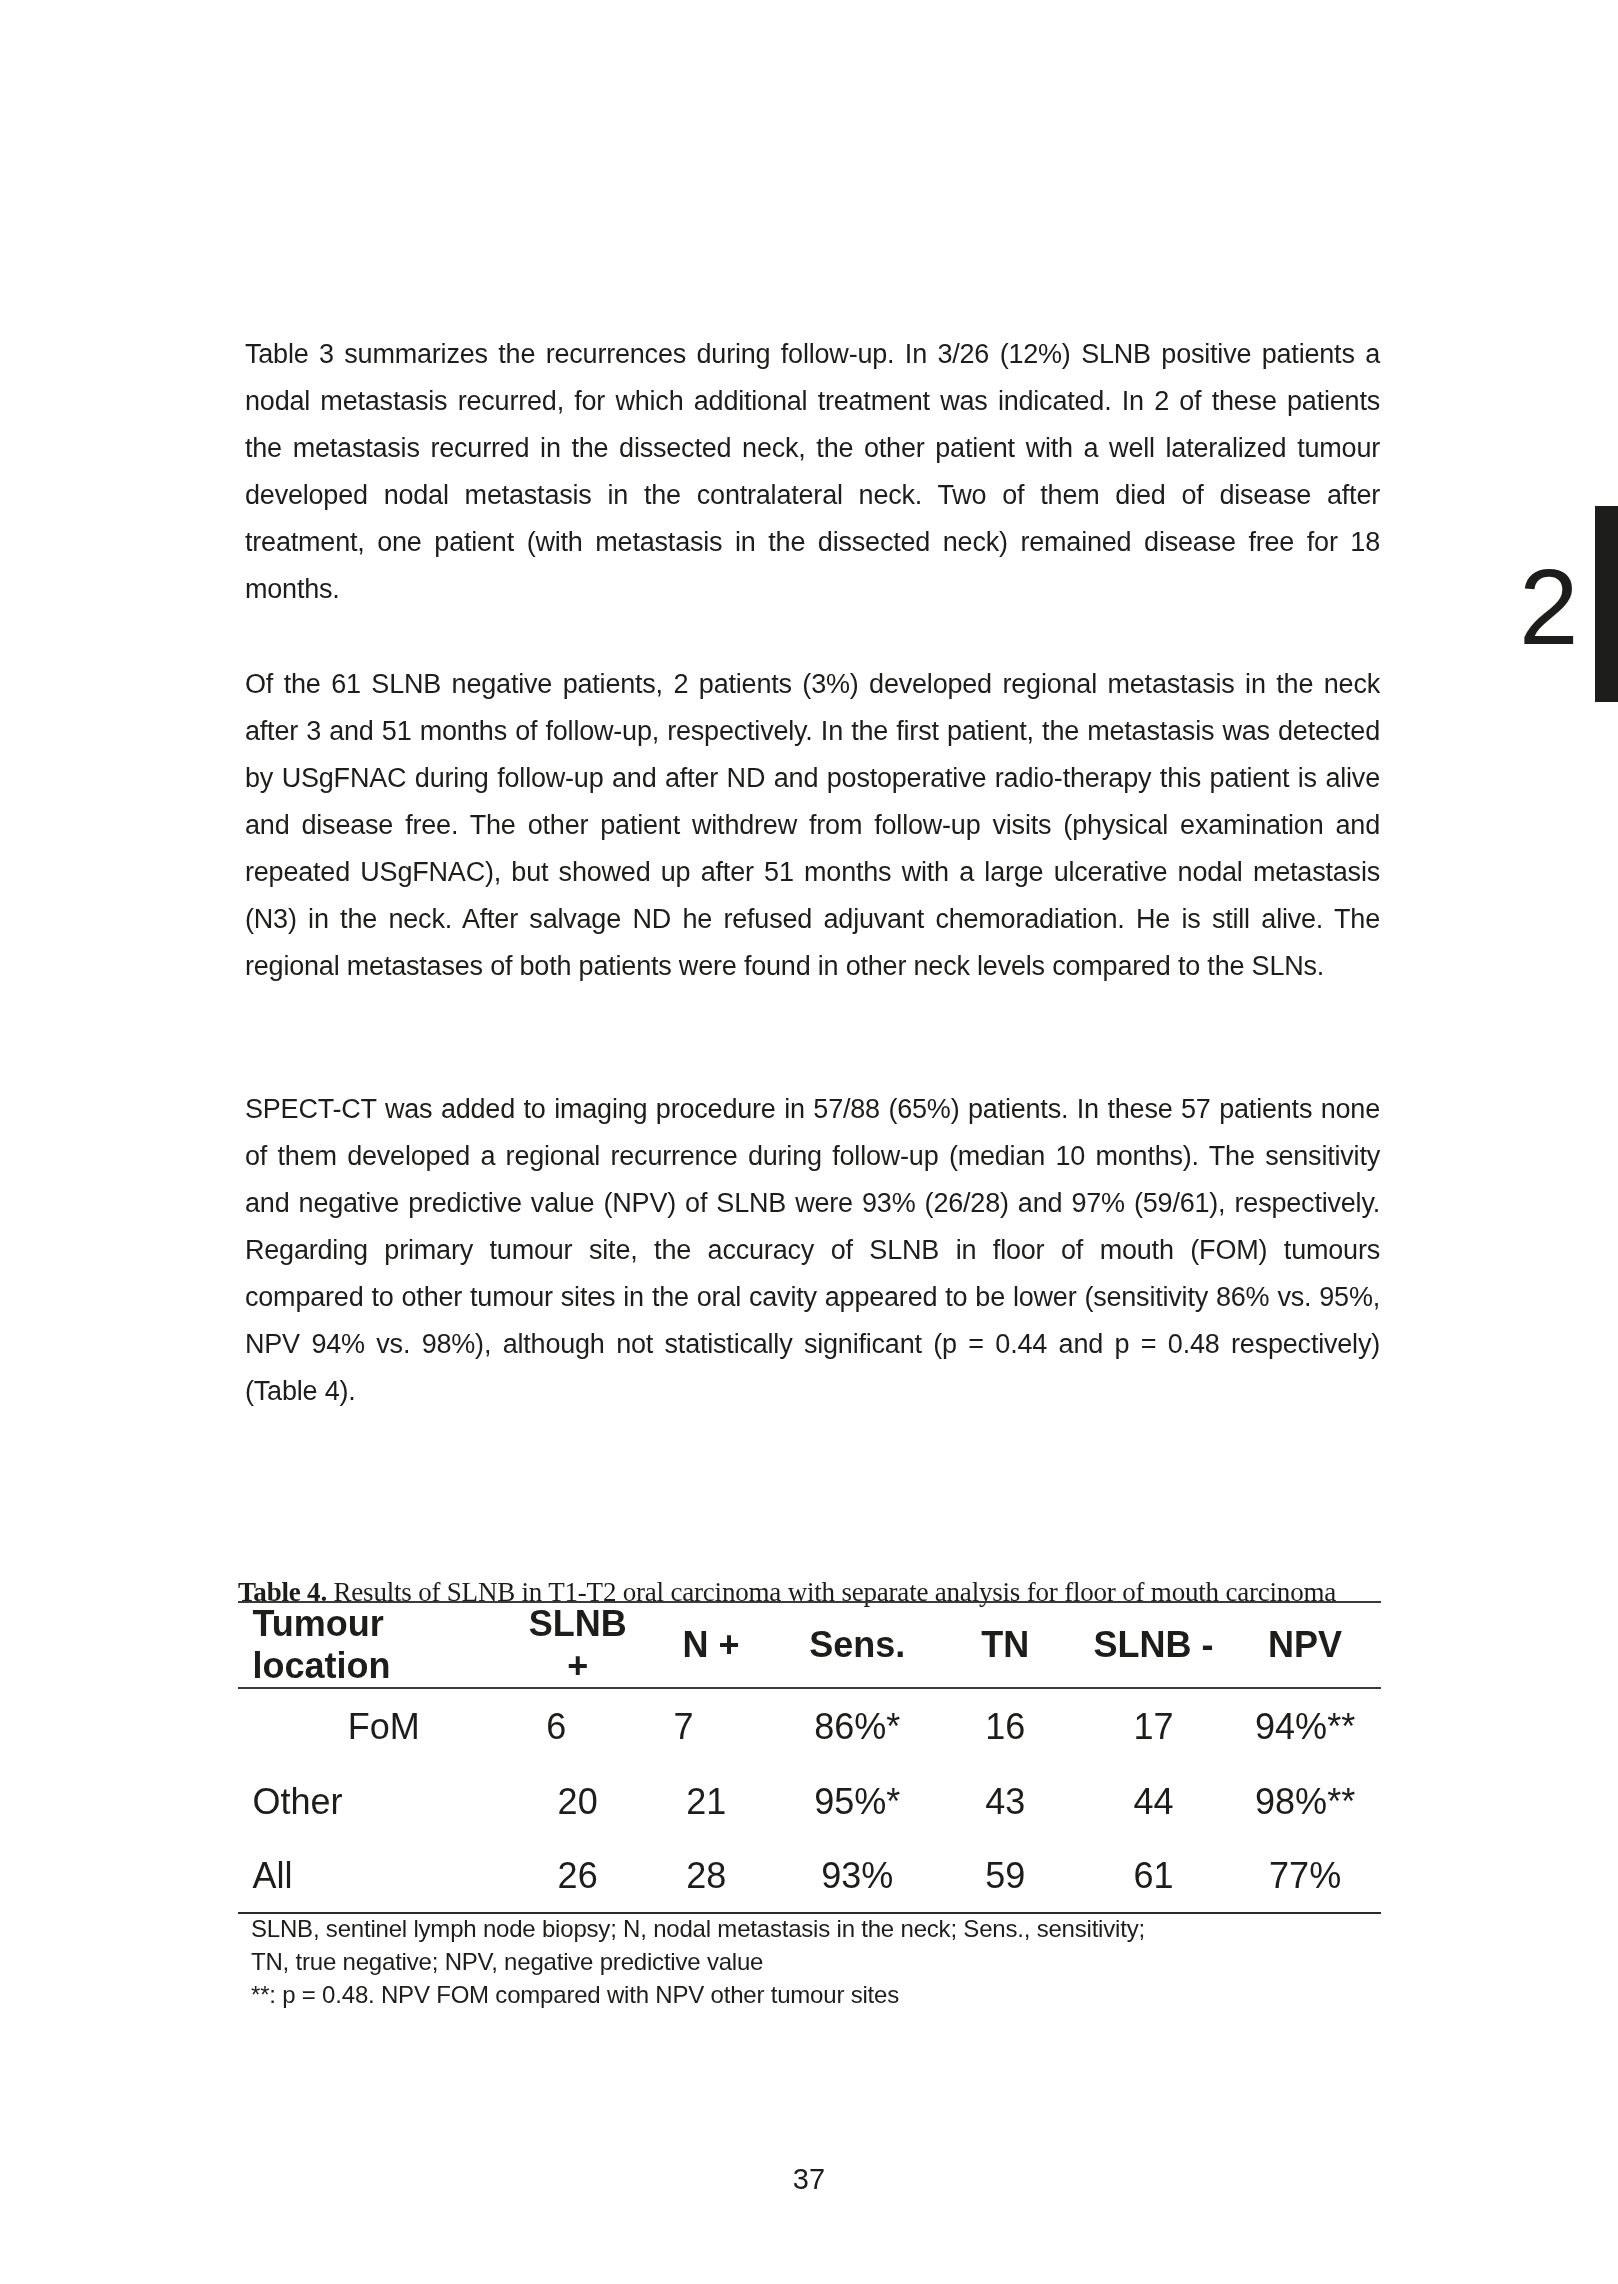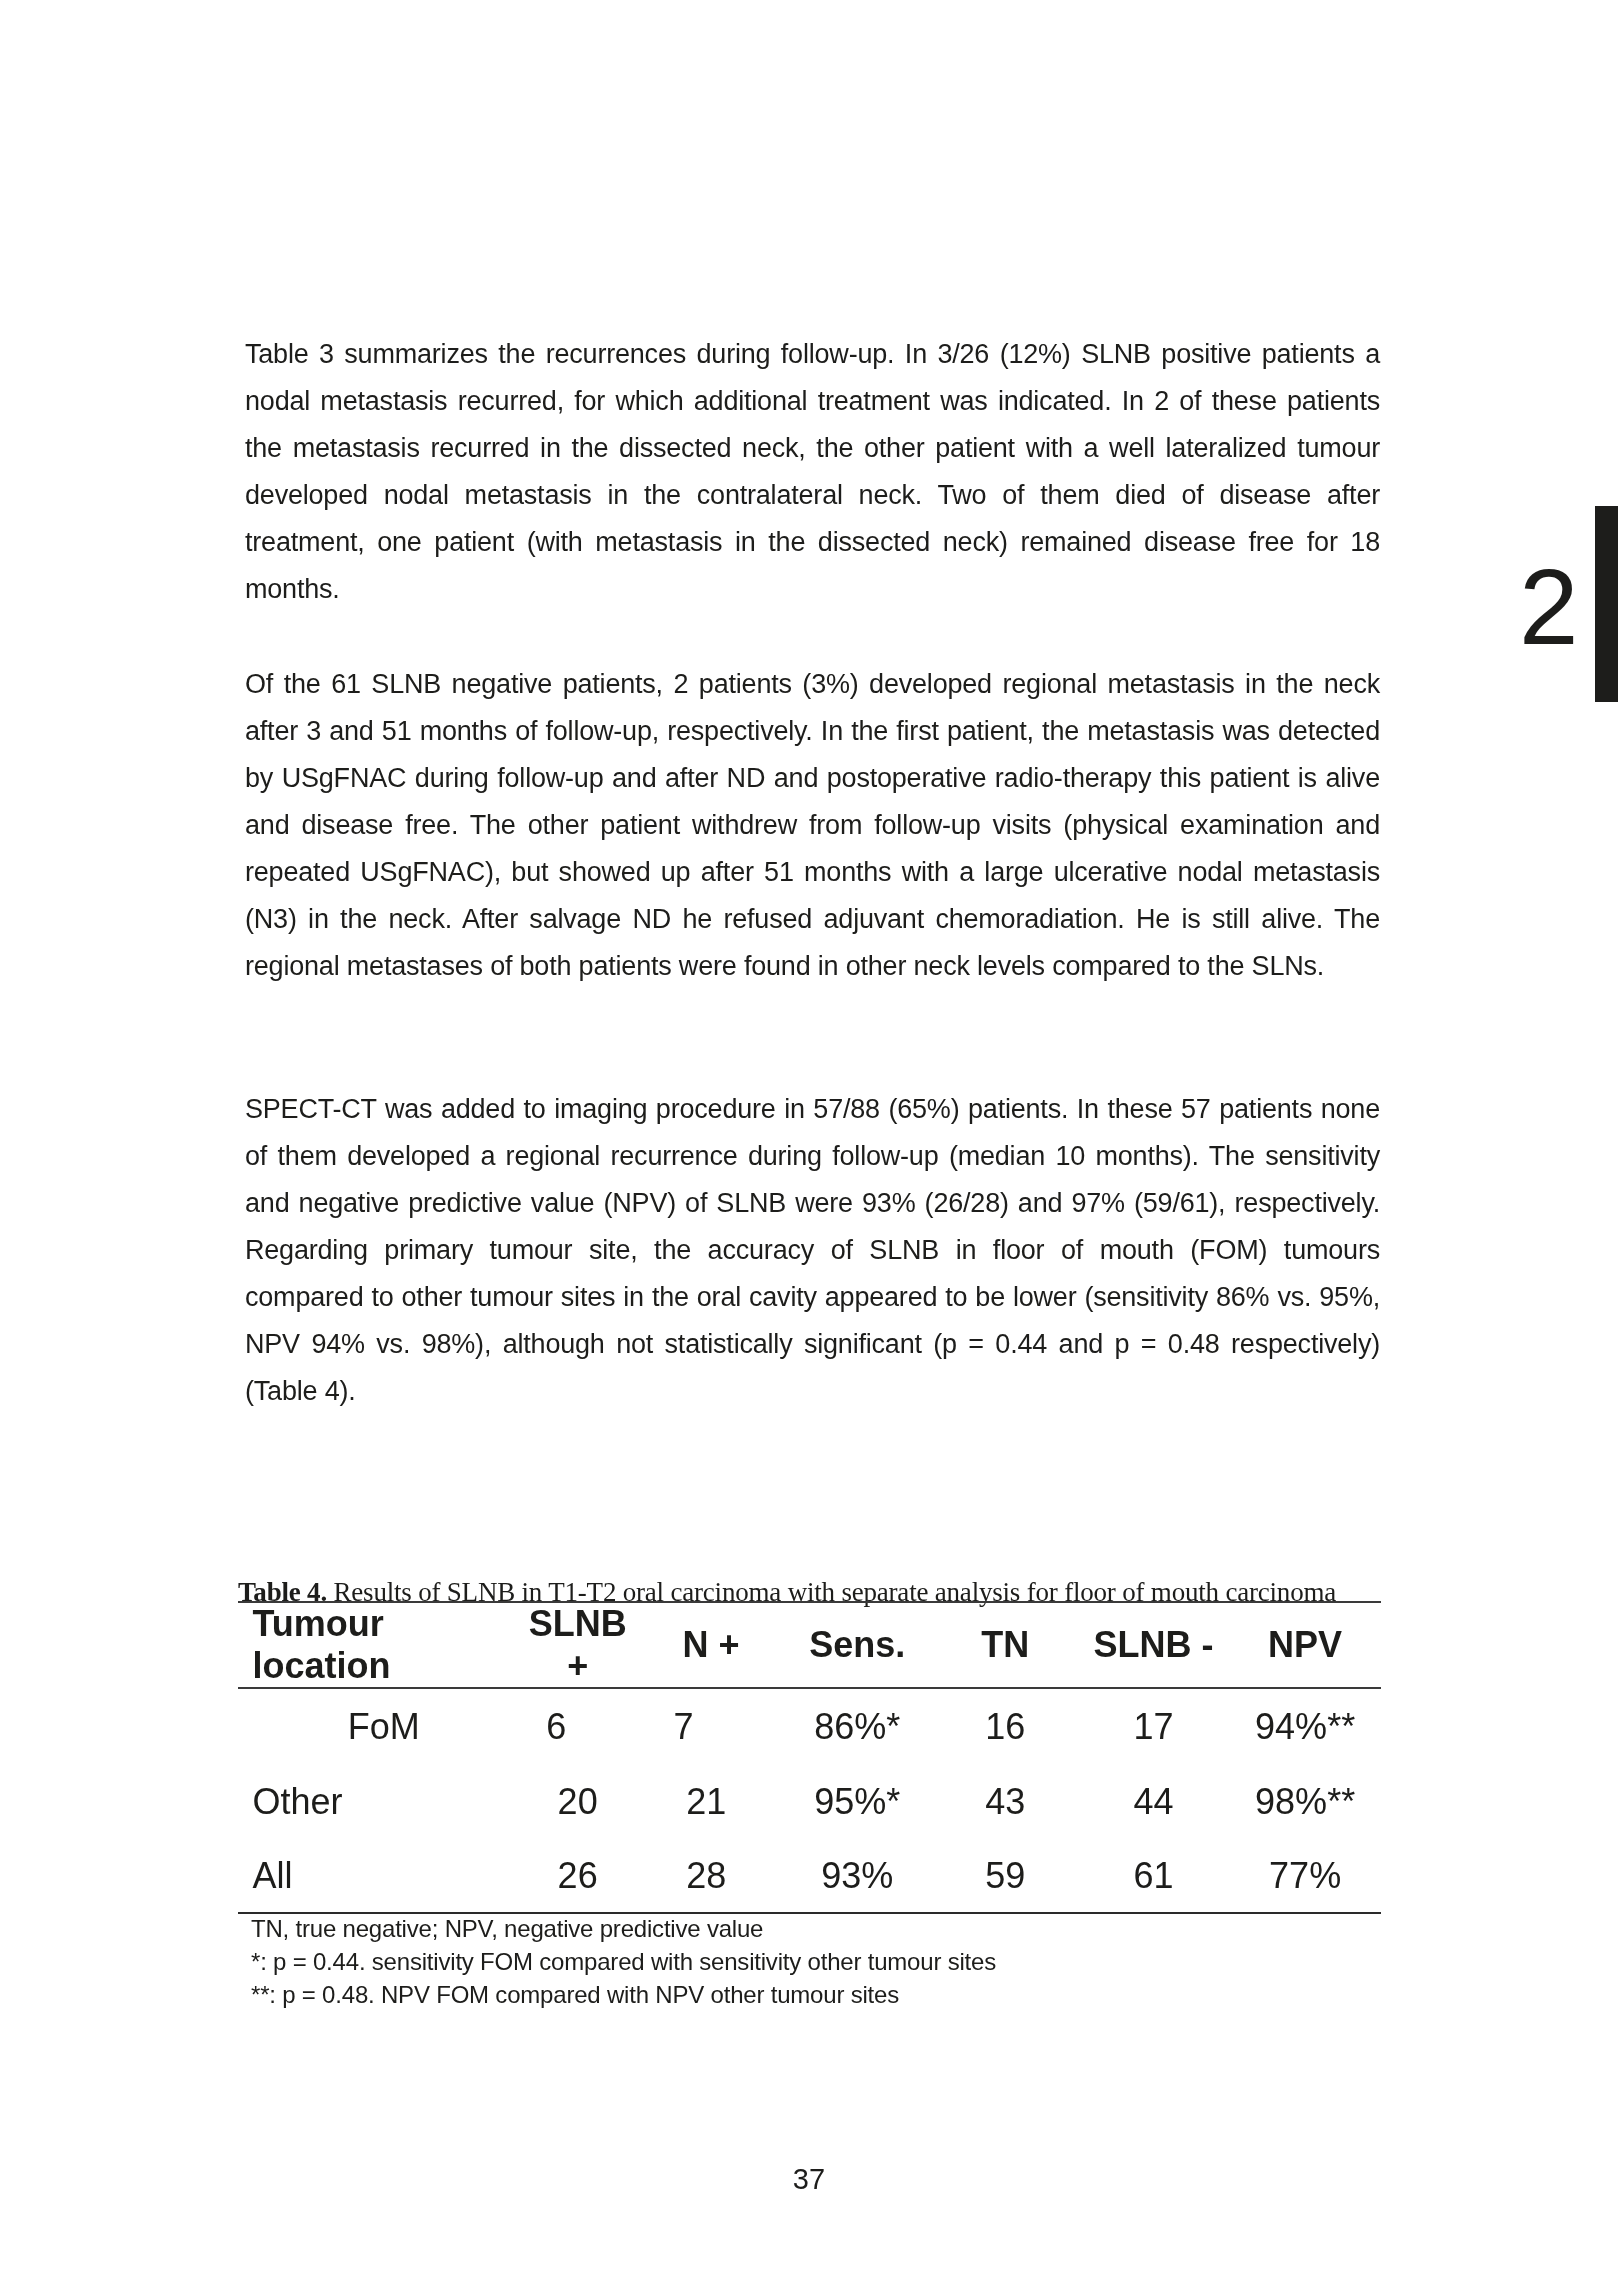--- a/index.html
+++ b/index.html
@@ -202,21 +202,21 @@
         <td class="num-np">28</td>
         <td class="num-sens">93%</td>
         <td class="num-tn">59</td>
         <td class="num-slnbn">61</td>
         <td class="num-npv">77%</td>
       </tr>
     </tbody>
   </table>
 
   <div class="footnotes">
+    <p>SLNB, sentinel lymph node biopsy; N, nodal metastasis in the neck; Sens., sensitivity;</p>
     <p>TN, true negative; NPV, negative predictive value</p>
-    <p>*: p = 0.44. sensitivity FOM compared with sensitivity other tumour sites</p>
     <p>**: p = 0.48. NPV FOM compared with NPV other tumour sites</p>
   </div>
 
   <div class="page-number">37</div>
 
 </div>
 
 
 </body></html>

